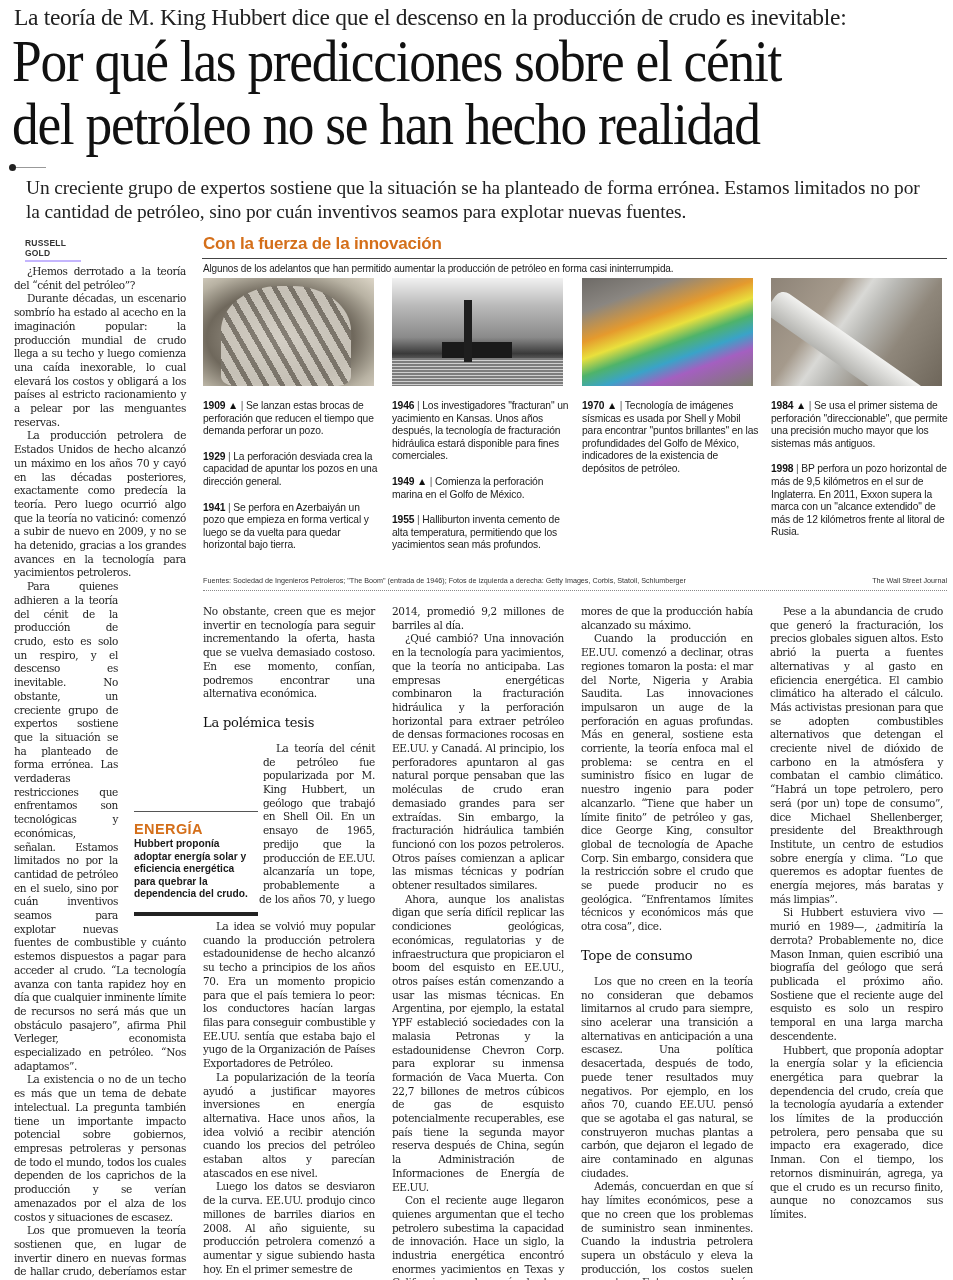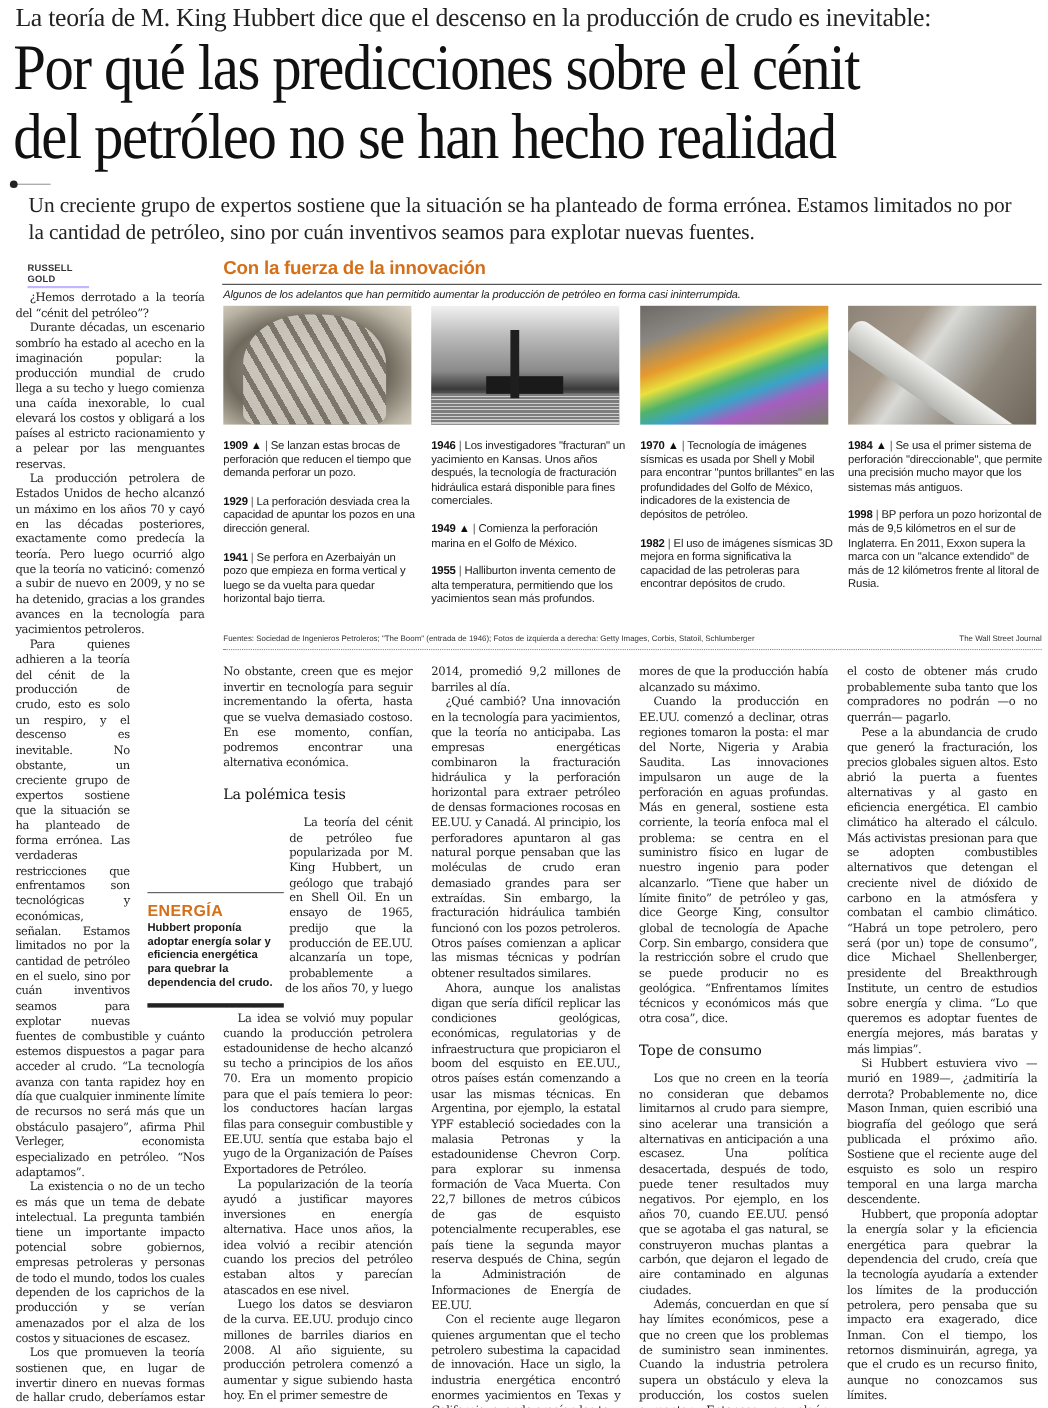--- a/index.html
+++ b/index.html
@@ -10,21 +10,21 @@
   .headline { position: absolute; left: 12px; top: 30px; width: 935px; font-family: "Liberation Serif", serif; font-size: 59px; line-height: 63px; color: #111; letter-spacing: -1.4px; transform: scaleX(0.905); transform-origin: left top; white-space: nowrap; }
   .headline div { white-space: nowrap; }
   .dot-rule { position: absolute; left: 10px; top: 167px; width: 36px; height: 1px; background: #999; }
   .dot-rule::before { content: ""; position: absolute; left: -1px; top: -3px; width: 7px; height: 7px; border-radius: 50%; background: #222; }
   .deck { position: absolute; left: 26px; top: 176px; width: 900px; font-family: "Liberation Serif", serif; font-size: 19.4px; line-height: 23.5px; color: #222; letter-spacing: -0.1px; }
 
   .byline { position: absolute; left: 25px; top: 238px; font-family: "Liberation Sans", sans-serif; font-size: 8.5px; font-weight: bold; color: #333; letter-spacing: 0.2px; border-bottom: 2px solid #c4b5fd; padding-bottom: 2px; width: 56px; }
 
   .graphic-title { position: absolute; left: 203px; top: 234px; font-family: "Liberation Sans", sans-serif; font-size: 17px; font-weight: bold; color: #d46f1a; letter-spacing: -0.2px; }
   .graphic-rule { position: absolute; left: 202px; top: 258px; width: 745px; height: 1px; background: #444; }
-  .graphic-sub { position: absolute; left: 203px; top: 263px; font-family: "Liberation Sans", sans-serif; font-size: 10px; color: #222; letter-spacing: -0.15px; white-space: nowrap; font-style: italic; }
+  .graphic-sub { position: absolute; left: 203px; top: 263px; font-family: "Liberation Sans", sans-serif; font-size: 10px; color: #222; letter-spacing: -0.15px; white-space: nowrap; }
 
   .photo { position: absolute; top: 278px; width: 171px; height: 108px; overflow: hidden; }
   .photo.p1 { left: 203px; background: radial-gradient(ellipse at 45% 55%, #c9c3b8 0%, #8b8478 35%, #6f685c 55%, #b8b2a3 80%, #ddd6c8 100%); }
   .photo.p2 { left: 392px; background: linear-gradient(#f1f1f1 0%, #bbbbbb 25%, #8a8a8a 55%, #3a3a3a 70%, #9d9d9d 85%, #5a5a5a 100%); }
   .photo.p3 { left: 582px; background: linear-gradient(160deg, #6d6a66 0%, #8a8681 20%, #e59a2d 38%, #e9e03d 48%, #4fb36a 58%, #3aa3c8 68%, #a45fc0 78%, #7a7c6b 100%); }
   .photo.p4 { left: 771px; background: linear-gradient(125deg, #8d8377 0%, #a59a8c 30%, #d9d9d6 42%, #b9b9b5 52%, #8f877b 70%, #6e665a 100%); }
   .photo .shape { position: absolute; }
   .p1 .shape.bit { left: 18px; top: 8px; width: 130px; height: 100px; border-radius: 45% 45% 10% 10%; background: repeating-linear-gradient(60deg, #d5d0c6 0 9px, #7a746a 9px 14px); opacity: 0.85; }
   .p2 .shape.rig { left: 72px; top: 22px; width: 8px; height: 62px; background: #1e1e1e; }
   .p2 .shape.deck2 { left: 50px; top: 64px; width: 70px; height: 16px; background: #1a1a1a; }
@@ -96,21 +96,20 @@
   <div class="tl-entry"><span class="tl-year">1929</span> <span class="tl-sep">|</span> <span>La perforación desviada crea la capacidad de apuntar los pozos en una dirección general.</span></div>
   <div class="tl-entry"><span class="tl-year">1941</span> <span class="tl-sep">|</span> <span>Se perfora en Azerbaiyán un pozo que empieza en forma vertical y luego se da vuelta para quedar horizontal bajo tierra.</span></div>
 </div>
 <div class="tl-col c2">
   <div class="tl-entry"><span class="tl-year">1946</span> <span class="tl-sep">|</span> <span>Los investigadores "fracturan" un yacimiento en Kansas. Unos años después, la tecnología de fracturación hidráulica estará disponible para fines comerciales.</span></div>
   <div class="tl-entry"><span class="tl-year">1949</span> <span class="tl-year">▲</span> <span class="tl-sep">|</span> <span>Comienza la perforación marina en el Golfo de México.</span></div>
   <div class="tl-entry"><span class="tl-year">1955</span> <span class="tl-sep">|</span> <span>Halliburton inventa cemento de alta temperatura, permitiendo que los yacimientos sean más profundos.</span></div>
 </div>
 <div class="tl-col c3">
   <div class="tl-entry"><span class="tl-year">1970</span> <span class="tl-year">▲</span> <span class="tl-sep">|</span> <span>Tecnología de imágenes sísmicas es usada por Shell y Mobil para encontrar "puntos brillantes" en las profundidades del Golfo de México, indicadores de la existencia de depósitos de petróleo.</span></div>
-  <div class="tl-entry"><span class="tl-year">1982</span> <span class="tl-sep">|</span> <span>El uso de imágenes sísmicas 3D mejora en forma significativa la capacidad de las petroleras para encontrar depósitos de crudo.</span></div>
 </div>
 <div class="tl-col c4">
   <div class="tl-entry"><span class="tl-year">1984</span> <span class="tl-year">▲</span> <span class="tl-sep">|</span> <span>Se usa el primer sistema de perforación "direccionable", que permite una precisión mucho mayor que los sistemas más antiguos.</span></div>
   <div class="tl-entry"><span class="tl-year">1998</span> <span class="tl-sep">|</span> <span>BP perfora un pozo horizontal de más de 9,5 kilómetros en el sur de Inglaterra. En 2011, Exxon supera la marca con un "alcance extendido" de más de 12 kilómetros frente al litoral de Rusia.</span></div>
 </div>
 
 <div class="source-line">
   <span>Fuentes: Sociedad de Ingenieros Petroleros; "The Boom" (entrada de 1946); Fotos de izquierda a derecha: Getty Images, Corbis, Statoil, Schlumberger</span>
   <span>The Wall Street Journal</span>
 </div>
@@ -144,21 +143,20 @@
 
 <div class="body-col col4">
   <p class="noindent">mores de que la producción había alcanzado su máximo.</p>
   <p>Cuando la producción en EE.UU. comenzó a declinar, otras regiones tomaron la posta: el mar del Norte, Nigeria y Arabia Saudita. Las innovaciones impulsaron un auge de la perforación en aguas profundas. Más en general, sostiene esta corriente, la teoría enfoca mal el problema: se centra en el suministro físico en lugar de nuestro ingenio para poder alcanzarlo. “Tiene que haber un límite finito” de petróleo y gas, dice George King, consultor global de tecnología de Apache Corp. Sin embargo, considera que la restricción sobre el crudo que se puede producir no es geológica. “Enfrentamos límites técnicos y económicos más que otra cosa”, dice.</p>
   <div class="subhead">Tope de consumo</div>
   <p>Los que no creen en la teoría no consideran que debamos limitarnos al crudo para siempre, sino acelerar una transición a alternativas en anticipación a una escasez. Una política desacertada, después de todo, puede tener resultados muy negativos. Por ejemplo, en los años 70, cuando EE.UU. pensó que se agotaba el gas natural, se construyeron muchas plantas a carbón, que dejaron el legado de aire contaminado en algunas ciudades.</p>
   <p>Además, concuerdan en que sí hay límites económicos, pese a que no creen que los problemas de suministro sean inminentes. Cuando la industria petrolera supera un obstáculo y eleva la producción, los costos suelen aumentar. Entonces, en algún momento,</p>
 </div>
 
 <div class="body-col col5">
-  <p class="noindent">el costo de obtener más crudo probablemente suba tanto que los compradores no podrán —o no querrán— pagarlo.</p>
   <p>Pese a la abundancia de crudo que generó la fracturación, los precios globales siguen altos. Esto abrió la puerta a fuentes alternativas y al gasto en eficiencia energética. El cambio climático ha alterado el cálculo. Más activistas presionan para que se adopten combustibles alternativos que detengan el creciente nivel de dióxido de carbono en la atmósfera y combatan el cambio climático. “Habrá un tope petrolero, pero será (por un) tope de consumo”, dice Michael Shellenberger, presidente del Breakthrough Institute, un centro de estudios sobre energía y clima. “Lo que queremos es adoptar fuentes de energía mejores, más baratas y más limpias”.</p>
   <p>Si Hubbert estuviera vivo —murió en 1989—, ¿admitiría la derrota? Probablemente no, dice Mason Inman, quien escribió una biografía del geólogo que será publicada el próximo año. Sostiene que el reciente auge del esquisto es solo un respiro temporal en una larga marcha descendente.</p>
   <p>Hubbert, que proponía adoptar la energía solar y la eficiencia energética para quebrar la dependencia del crudo, creía que la tecnología ayudaría a extender los límites de la producción petrolera, pero pensaba que su impacto era exagerado, dice Inman. Con el tiempo, los retornos disminuirán, agrega, ya que el crudo es un recurso finito, aunque no conozcamos sus límites.</p>
 </div>
 
 <div class="pullquote">
   <div class="pq-label">ENERGÍA</div>
   <div class="pq-text">Hubbert proponía adoptar energía solar y eficiencia energética para quebrar la dependencia del crudo.</div>
 </div>
 

